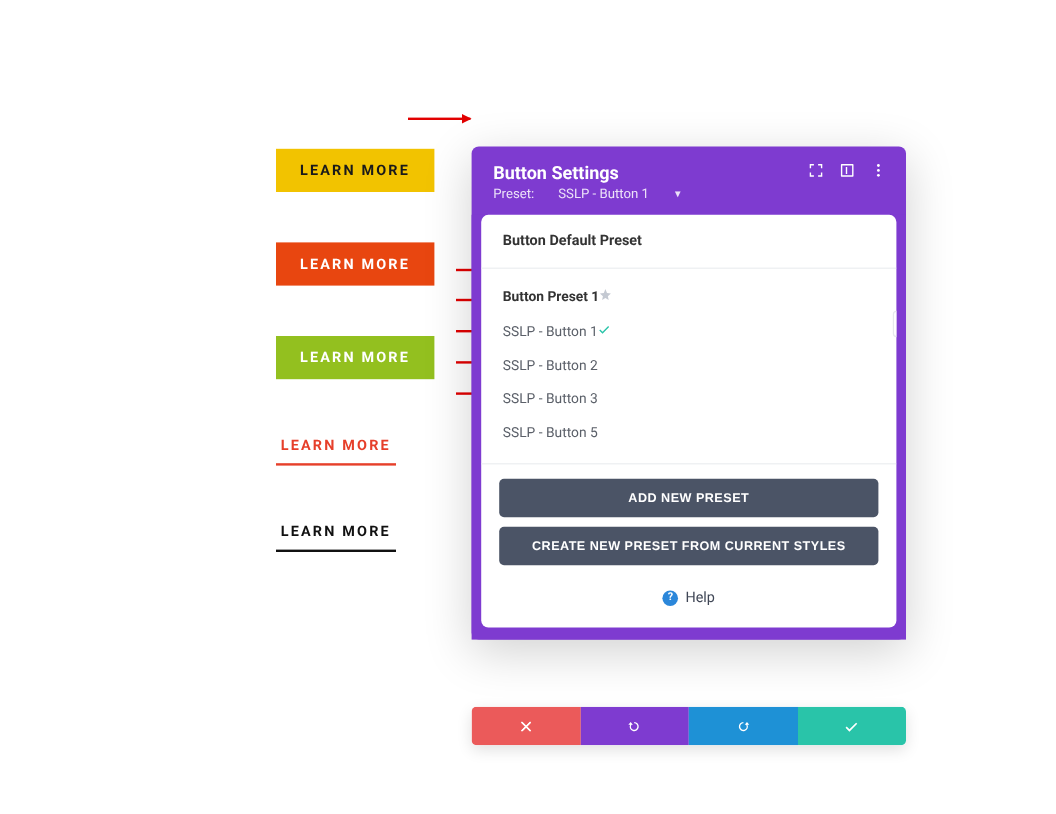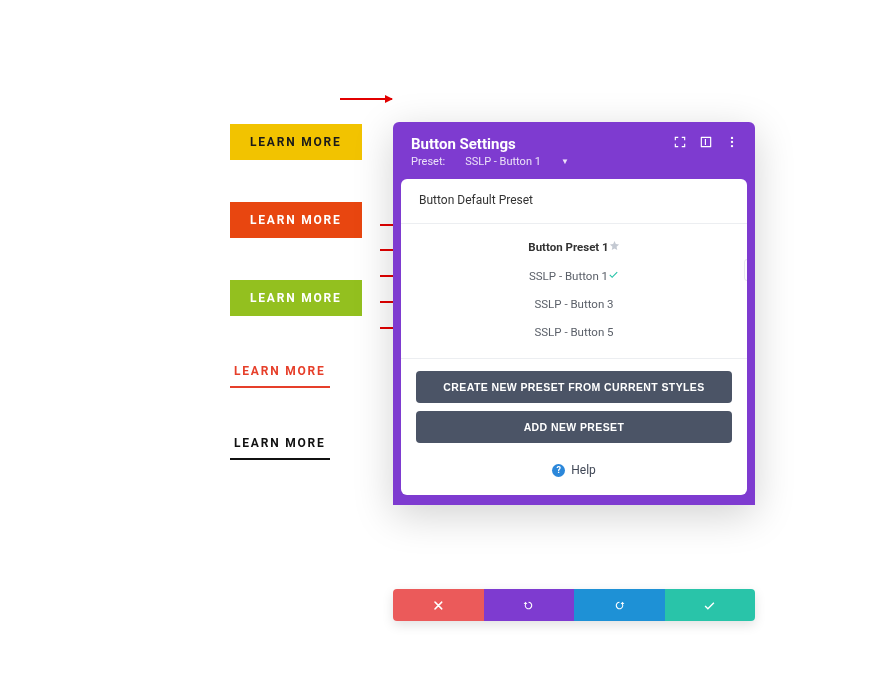--- a/index.html
+++ b/index.html
@@ -70,28 +70,28 @@
       background: #fff;
       border-radius: 6px;
       overflow: hidden;
       position: relative;
     }
     .section {
       padding: 14px 18px 12px;
       border-bottom: 1px solid #eceef1;
     }
     .section:last-of-type { border-bottom: none; }
-    .default-title { font-size: 12px; font-weight: 400; color: #333; margin-bottom: 4px; }
+    .default-title { font-size: 12px; font-weight: 700; color: #333; margin-bottom: 4px; }
     .default-sub { font-size: 11px; color: #b6bcc7; display: flex; align-items: center; gap: 5px; }
     .star-icon svg { width: 10px; height: 10px; fill: #b6bcc7; }
 
     .preset-row {
       display: flex;
       align-items: center;
-      justify-content: center;
+      justify-content: flex-start;
       padding: 7px 0;
       font-size: 11.5px;
       color: #5b6069;
     }
     .preset-row.head { font-weight: 700; color: #333; padding-top: 2px; padding-bottom: 8px; }
     .preset-row .row-icon svg { width: 11px; height: 11px; }
     .check-icon svg { fill: #29c4a9; }
     .fav-star-icon svg { fill: #c4c9d2; }
 
     .action-buttons {
@@ -275,30 +275,33 @@
 
         <div class="preset-row">
           <span>SSLP - Button 1</span>
           <span class="row-icon check-icon">
             <svg viewBox="0 0 24 24">
                 <path d="M9 16.2l-4.2-4.2L3 13.8 9 19.8 21 7.8l-1.8-1.8z"></path>
               </svg>
           </span>
         </div>
         <div class="preset-row">
+          <span>SSLP - Button 2</span>
+        </div>
+        <div class="preset-row">
           <span>SSLP - Button 3</span>
         </div>
         <div class="preset-row">
           <span>SSLP - Button 5</span>
         </div>
       </div>
 
       <div class="action-buttons">
+        <button class="grey-btn">ADD NEW PRESET</button>
         <button class="grey-btn">CREATE NEW PRESET FROM CURRENT STYLES</button>
-        <button class="grey-btn">ADD NEW PRESET</button>
       </div>
 
       <div class="help-row">
         <span class="help-icon">?</span>
         <span>Help</span>
       </div>
 
     </div>
   </div>
 </div>

